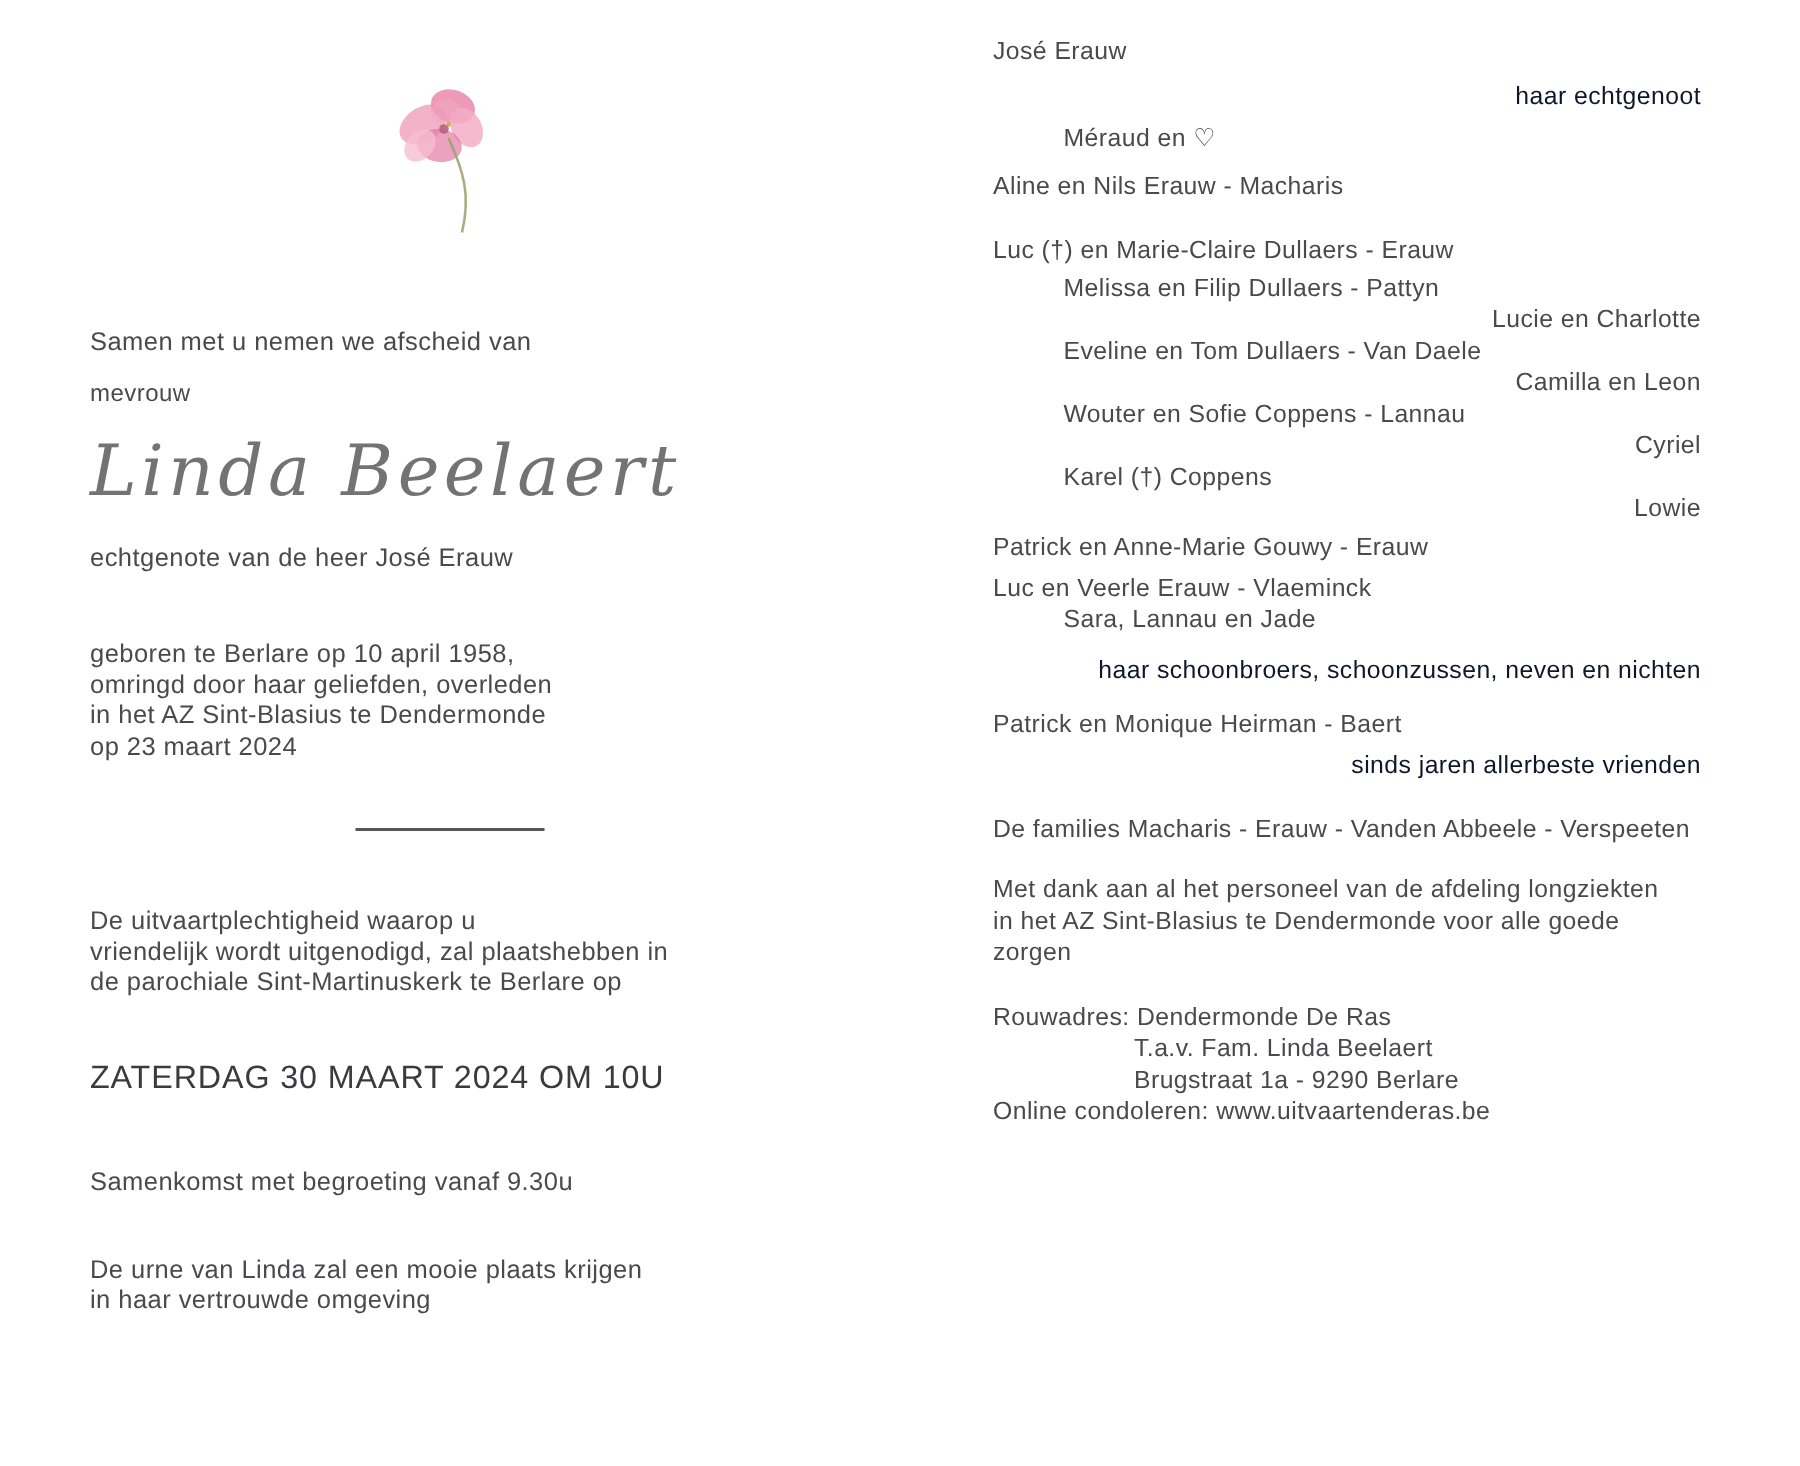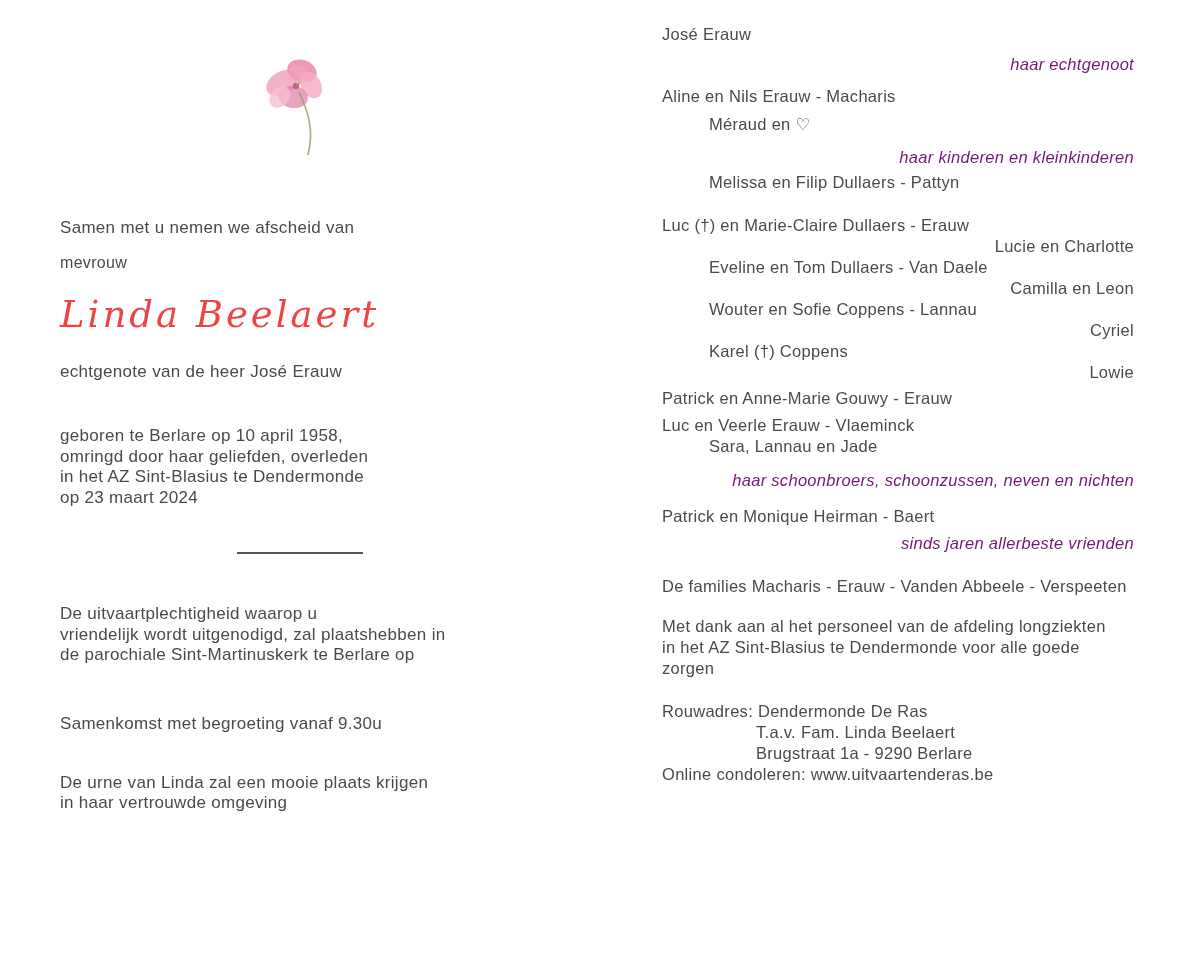--- a/index.html
+++ b/index.html
@@ -17,22 +17,22 @@
     position: absolute; left: 60px; top: 0; width: 480px;
     font-size: 17px; line-height: 21px; letter-spacing: 0.3px;
   }
   .flower-wrap { margin: 52px auto 0; width: 95px; height: 105px; }
   .intro      { margin-top: 60px; }
   .salutation { margin-top: 14px; font-size: 16px; }
   .name {
     margin-top: 6px;
     font-family: "DejaVu Serif", serif;
     font-style: italic; font-weight: 400;
-    font-size: 37px; line-height: 72px;
-    letter-spacing: 3px; color: #ef4444;
+    font-size: 47px; line-height: 72px;
+    letter-spacing: 3px; color: #737373;
   }
   .spouse  { margin-top: 10px; }
   .block   { white-space: pre-line; }
   .life    { margin-top: 44px; line-height: 20.5px; }
   .divider {
     margin: 44px auto 0; width: 126px; height: 0;
     border-top: 2px solid #55555a;
   }
   .service { margin-top: 50px; line-height: 20.5px; }
   .datetime {
@@ -44,21 +44,21 @@
 
   
   .page.right {
     position: absolute; left: 662px; top: 0; width: 472px;
     text-align: left;
     font-size: 16.5px; line-height: 21px; letter-spacing: 0.3px;
   }
   .page.right .t, .page.right .role { margin: 0; }
   .opening { margin-top: 82px; }
   .role {
-    font-style: italic; text-align: right; color: #701a75;
+    text-align: right; color: #0f172a;
   }
   .ind1 { padding-left: 47px; }
   .ind2 { padding-left: 96px; text-align: right; }
   .addr { padding-left: 94px; }
   .m4  { margin-top: 4px !important; }
   .m5  { margin-top: 5px !important; }
   .m6  { margin-top: 6px !important; }
   .m7  { margin-top: 7px !important; }
   .m9  { margin-top: 9px !important; }
   .m11 { margin-top: 11px !important; }
@@ -97,37 +97,37 @@
     <div class="name">Linda Beelaert</div>
     <div class="spouse">echtgenote van de heer José Erauw</div>
     <div class="block life">geboren te Berlare op 10 april 1958,
 omringd door haar geliefden, overleden
 in het AZ Sint-Blasius te Dendermonde
 op 23 maart 2024</div>
     <div class="divider"></div>
     <div class="block service">De uitvaartplechtigheid waarop u
 vriendelijk wordt uitgenodigd, zal plaatshebben in
 de parochiale Sint-Martinuskerk te Berlare op</div>
+    <div class="datetime">ZATERDAG 30 MAART 2024 OM 10U</div>
     <div class="gathering">Samenkomst met begroeting vanaf 9.30u</div>
     <div class="block urn">De urne van Linda zal een mooie plaats krijgen
 in haar vertrouwde omgeving</div>
   </div>
 
   <div class="page right">
 
 
     <div class="t m24">José Erauw</div>
     <div class="role m9">haar echtgenoot</div>
 
+    <div class="t ind1 m7">Méraud en ♡</div>
     <div class="t m11">Aline en Nils Erauw - Macharis</div>
-    <div class="t ind1 m7">Méraud en ♡</div>
-    <div class="role m12">haar kinderen en kleinkinderen</div>
 
+    <div class="t m22">Luc (†) en Marie-Claire Dullaers - Erauw</div>
     <div class="t ind1 m4">Melissa en Filip Dullaers - Pattyn</div>
-    <div class="t m22">Luc (†) en Marie-Claire Dullaers - Erauw</div>
     <div class="t ind2">Lucie en Charlotte</div>
     <div class="t ind1">Eveline en Tom Dullaers - Van Daele</div>
     <div class="t ind2">Camilla en Leon</div>
     <div class="t ind1">Wouter en Sofie Coppens - Lannau</div>
     <div class="t ind2">Cyriel</div>
     <div class="t ind1">Karel (†) Coppens</div>
     <div class="t ind2">Lowie</div>
     <div class="t m5">Patrick en Anne-Marie Gouwy - Erauw</div>
     <div class="t m6">Luc en Veerle Erauw - Vlaeminck</div>
     <div class="t ind1">Sara, Lannau en Jade</div>

